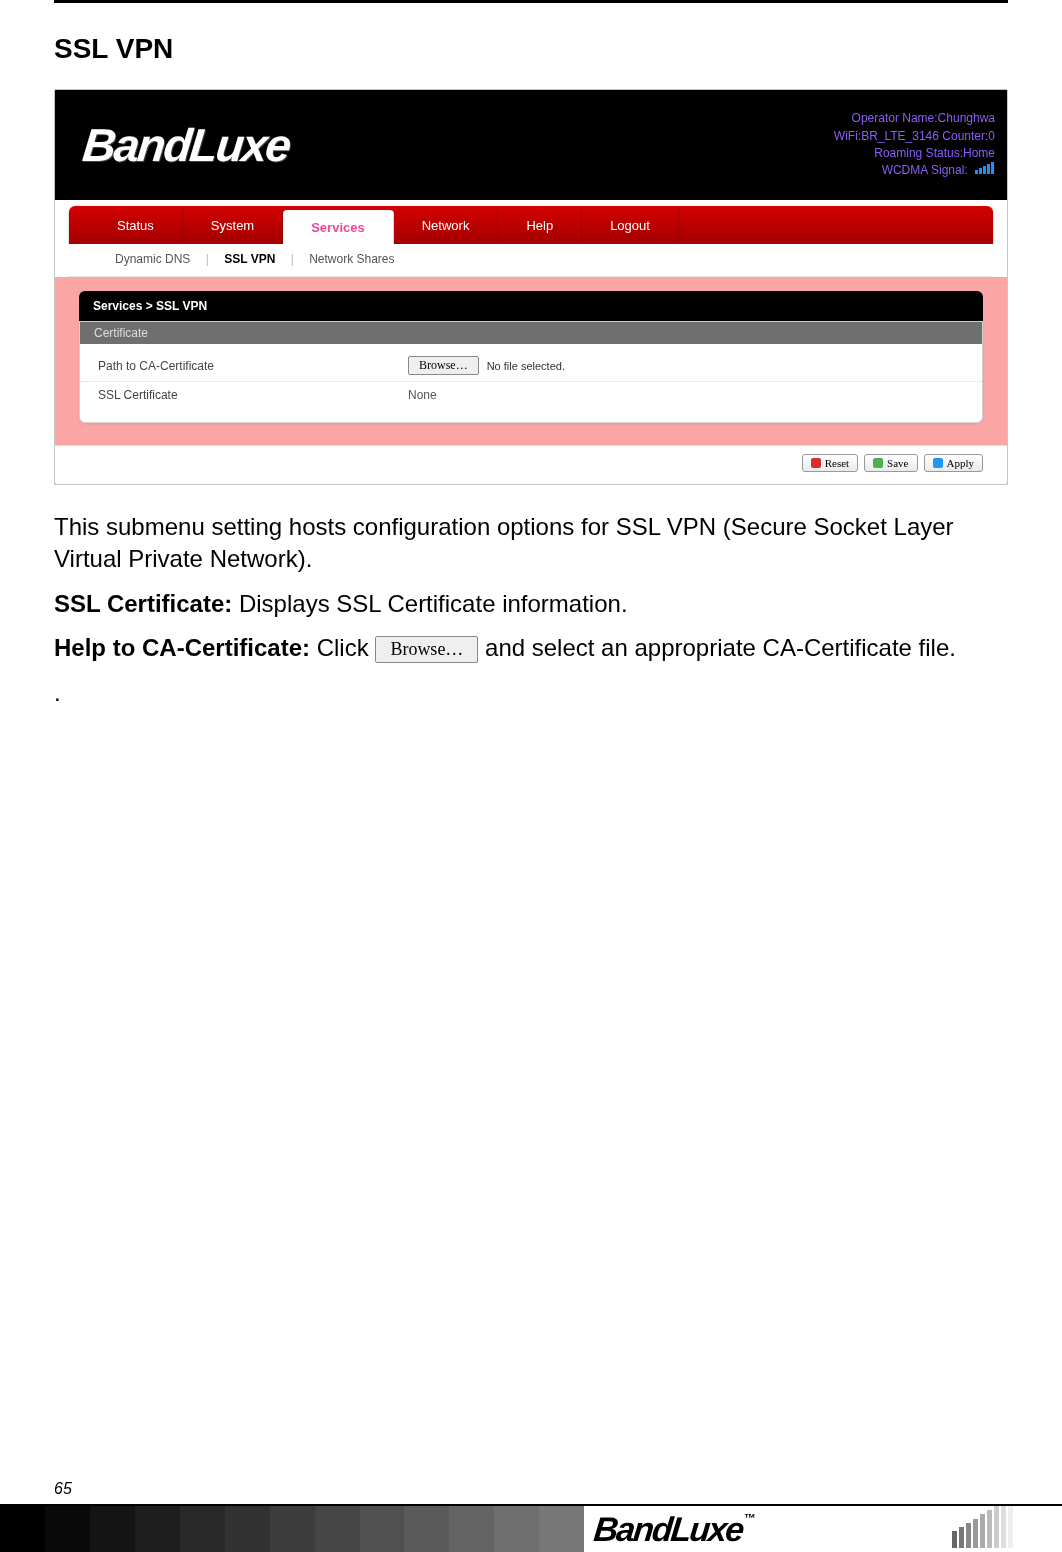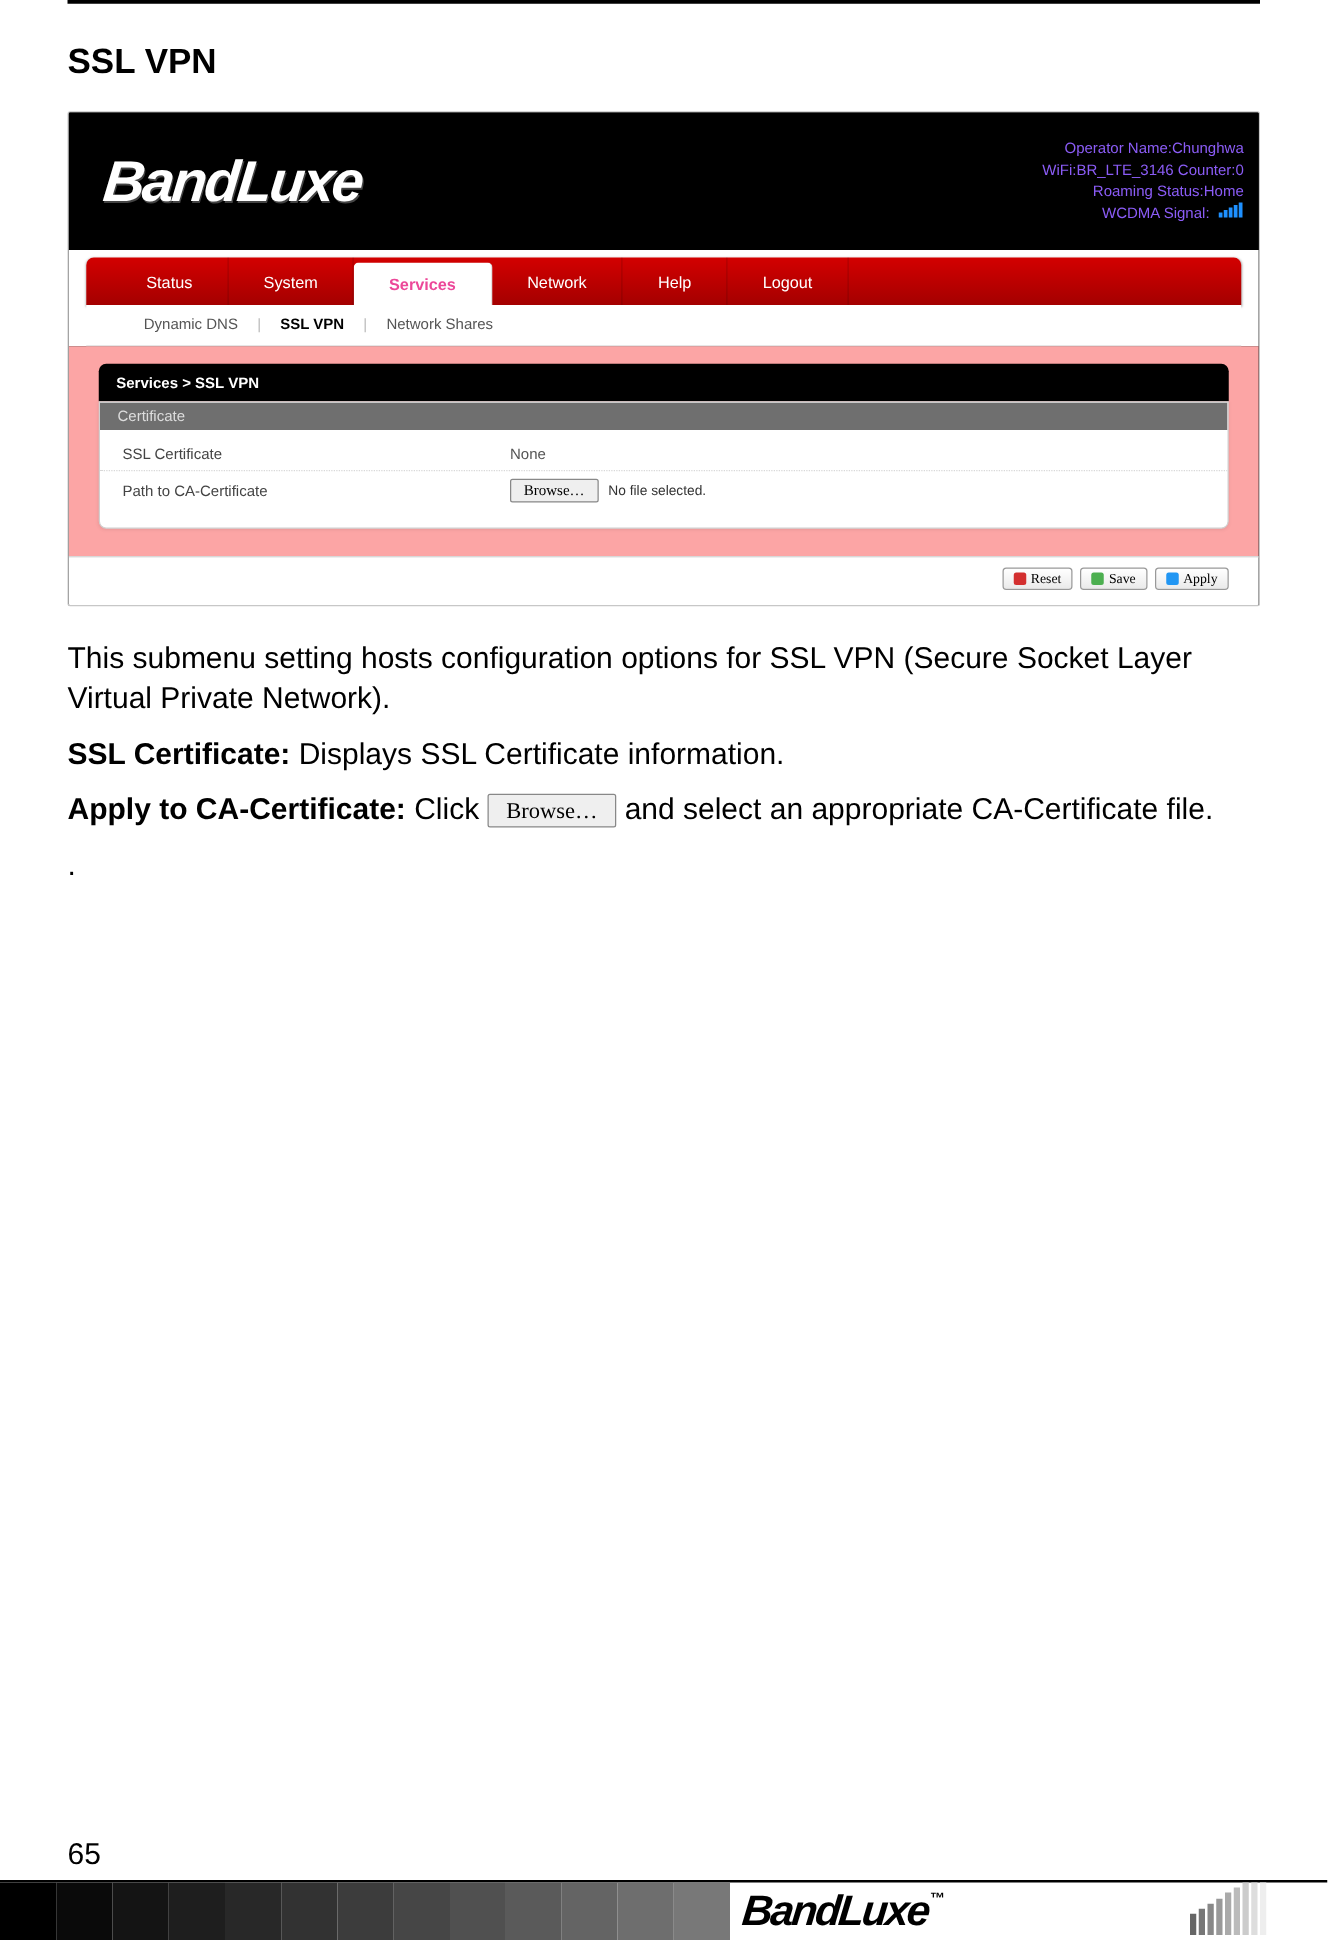--- a/index.html
+++ b/index.html
@@ -197,23 +197,24 @@
   .copy p { margin:0 0 12px 0; }
   .copy b { font-weight:bold; }
   .inline-btn { vertical-align:middle; }
 
   
   .footer {
     position:absolute;
     bottom:0; left:0; right:0;
   }
   .page-num {
-    font-size:24px;
+    font-size:16px;
     padding:0 0 6px 54px;
     border-bottom:2px solid #000;
+    font-style:italic;
   }
   .footer-brand-row {
     display:flex;
     align-items:center;
     height:46px;
   }
   .footer-left {
     flex:0 0 55%;
     height:100%;
     display:flex;
@@ -283,30 +284,30 @@
         <span>Network Shares</span>
       </div>
     </div>
 
     <div class="content-area">
       <div class="crumb">Services &gt; SSL VPN</div>
       <div class="panel">
         <div class="panel-head">Certificate</div>
         <div class="panel-body">
           <div class="row">
-            <div class="lbl">SSL Certificate</div>
-            <div class="val">None</div>
-          </div>
-          <div class="row">
             <div class="lbl">Path to CA-Certificate</div>
             <div class="val file-row">
               <button class="browse">Browse…</button>
               <span class="nofile">No file selected.</span>
             </div>
           </div>
+          <div class="row">
+            <div class="lbl">SSL Certificate</div>
+            <div class="val">None</div>
+          </div>
         </div>
       </div>
     </div>
 
     <div class="action-row">
       <div class="abtn">
           <span class="dot red"></span>
           <span>Reset</span>
         </div>
       <div class="abtn">
@@ -319,21 +320,21 @@
         </div>
     </div>
   </div>
 
   <div class="copy">
     <p>This submenu setting hosts configuration options for SSL VPN (Secure Socket Layer Virtual Private Network).</p>
     <p>
       <b>SSL Certificate:</b><span> Displays SSL Certificate information.</span>
     </p>
     <p>
-      <b>Apply to CA-Certificate:</b><span> Click </span>
+      <b>Help to CA-Certificate:</b><span> Click </span>
       <button class="browse big inline-btn">Browse…</button>
       <span> and select an appropriate CA-Certificate file.</span>
     </p>
     <p>.</p>
   </div>
 </div>
 
 <div class="footer">
   <div class="page-num">65</div>
   <div class="footer-brand-row">

